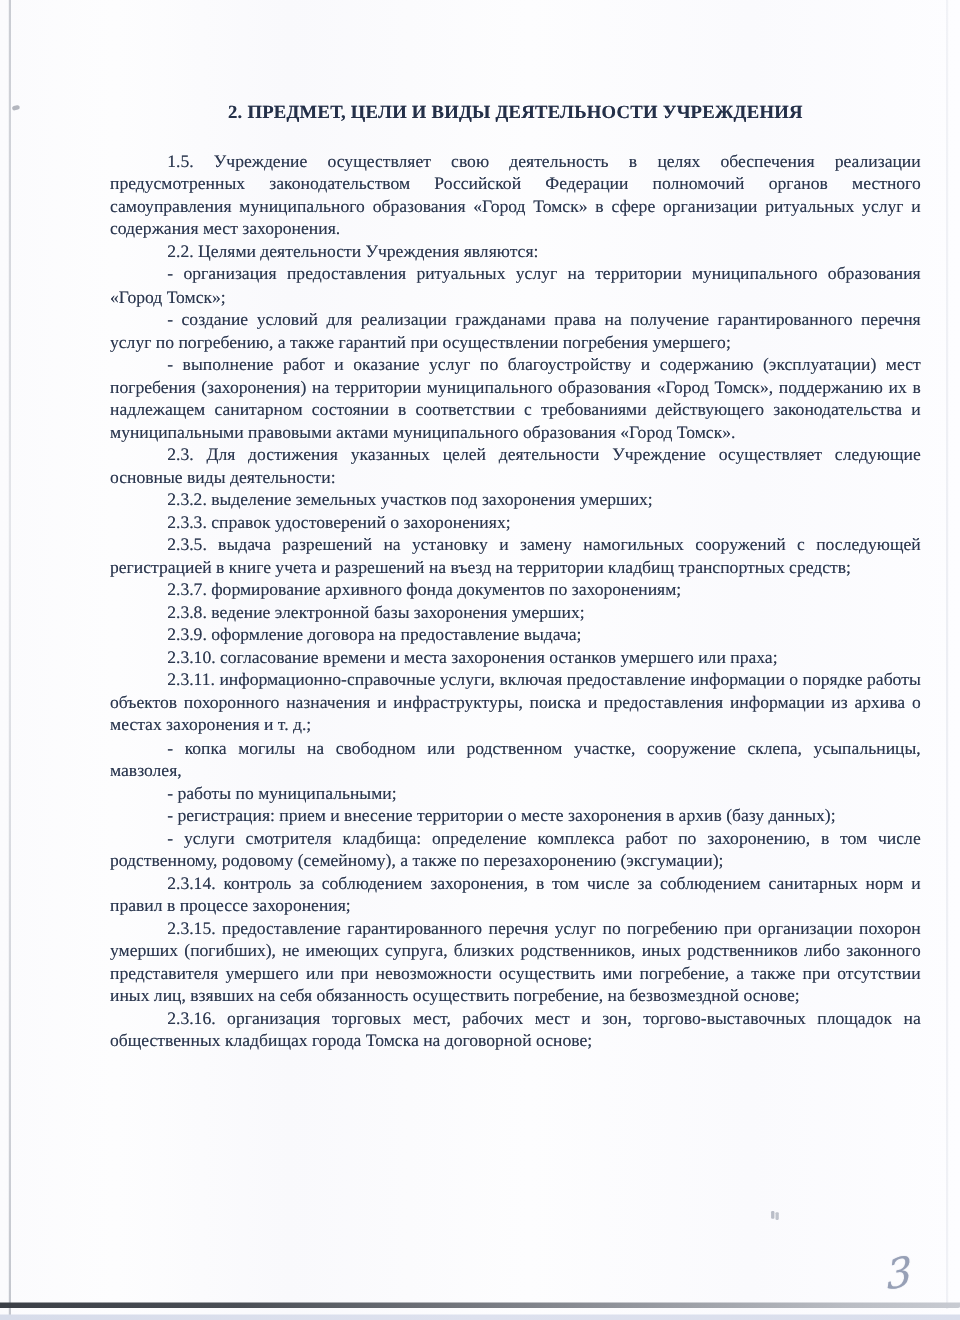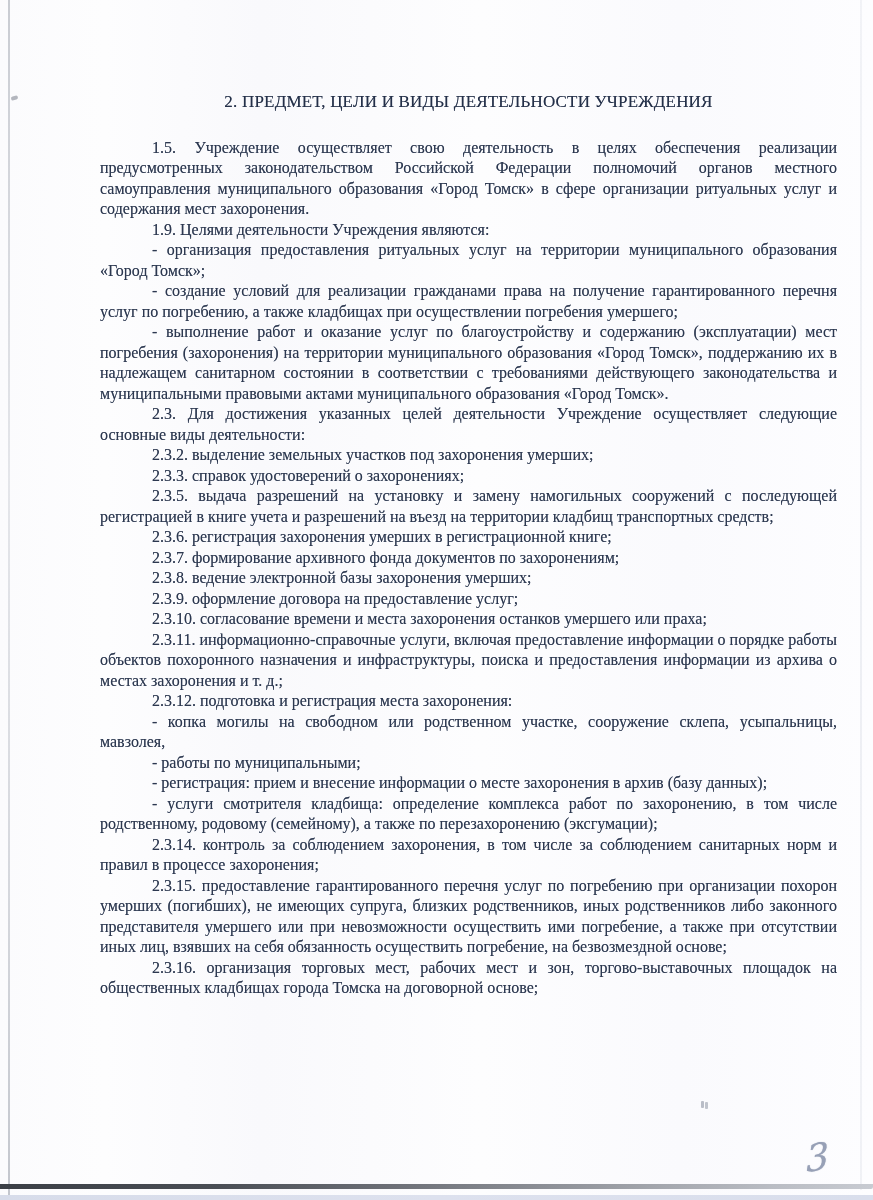--- a/index.html
+++ b/index.html
@@ -70,21 +70,21 @@
     position: absolute;
     left: 100px; top: 92px;
     width: 737px;
     color: #2c3850;
     font-size: 16px;
     line-height: 20.5px;
     text-shadow: 0 0 0.5px rgba(44,56,80,.55);
   }
   .doc-title {
     text-align: center;
-    font-weight: normal;
+    font-weight: bold;
     font-size: 17px;
     color: #243049;
     margin: 0 0 25px 0;
     letter-spacing: .2px;
   }
   .text-column p {
     margin: 0;
     text-align: justify;
     text-indent: 52px;
   }
@@ -106,38 +106,36 @@
 
   <div class="edge-line-left"></div>
   <div class="edge-line-right"></div>
   <div class="speck-a"></div>
   <div class="speck-b"></div>
 
   <div class="text-column">
     <h1 class="doc-title">2. ПРЕДМЕТ, ЦЕЛИ И ВИДЫ ДЕЯТЕЛЬНОСТИ УЧРЕЖДЕНИЯ</h1>
 
     <p>1.5. Учреждение осуществляет свою деятельность в целях обеспечения реализации предусмотренных законодательством Российской Федерации полномочий органов местного самоуправления муниципального  образования «Город Томск» в сфере организации ритуальных услуг и содержания мест захоронения.</p>
-    <p>1.9. Целями деятельности Учреждения являются:</p>
+    <p>2.2. Целями деятельности Учреждения являются:</p>
     <p>- организация предоставления ритуальных услуг на территории муниципального образования «Город Томск»;</p>
-    <p>- создание условий для реализации гражданами права на получение гарантированного перечня услуг по погребению, а также кладбищах при осуществлении погребения умершего;</p>
+    <p>- создание условий для реализации гражданами права на получение гарантированного перечня услуг по погребению, а также гарантий при осуществлении погребения умершего;</p>
     <p>- выполнение работ и оказание услуг по благоустройству и содержанию (эксплуатации) мест погребения (захоронения) на территории муниципального образования «Город Томск», поддержанию их в надлежащем санитарном состоянии в соответствии с требованиями действующего законодательства и муниципальными правовыми актами муниципального образования «Город Томск».</p>
     <p>2.3. Для достижения указанных целей деятельности Учреждение осуществляет следующие основные виды деятельности:</p>
     <p>2.3.2. выделение земельных участков под захоронения умерших;</p>
     <p>2.3.3. справок удостоверений о захоронениях;</p>
     <p>2.3.5. выдача разрешений на установку и замену намогильных сооружений с последующей регистрацией в книге учета и разрешений на въезд на территории кладбищ транспортных средств;</p>
-    <p>2.3.6. регистрация захоронения умерших в регистрационной книге;</p>
     <p>2.3.7. формирование архивного фонда документов по захоронениям;</p>
     <p>2.3.8. ведение электронной базы захоронения умерших;</p>
-    <p>2.3.9. оформление договора на предоставление услуг;</p>
+    <p>2.3.9. оформление договора на предоставление выдача;</p>
     <p>2.3.10. согласование времени и места захоронения останков умершего или праха;</p>
     <p>2.3.11. информационно-справочные услуги, включая предоставление информации о порядке работы объектов похоронного назначения и инфраструктуры, поиска и предоставления информации из архива о местах захоронения и т. д.;</p>
-    <p>2.3.12. подготовка и регистрация места захоронения:</p>
     <p>- копка могилы на свободном или родственном участке, сооружение склепа, усыпальницы, мавзолея,</p>
     <p>- работы по муниципальными;</p>
-    <p>- регистрация: прием и внесение информации о месте захоронения в архив (базу данных);</p>
+    <p>- регистрация: прием и внесение территории о месте захоронения в архив (базу данных);</p>
     <p>- услуги смотрителя кладбища: определение комплекса работ по захоронению, в том числе родственному, родовому (семейному), а также по перезахоронению (эксгумации);</p>
     <p>2.3.14. контроль за соблюдением захоронения, в том числе за соблюдением санитарных норм и правил в процессе захоронения;</p>
     <p>2.3.15. предоставление гарантированного перечня услуг по погребению при организации похорон умерших (погибших), не имеющих супруга, близких родственников, иных родственников либо законного представителя умершего или при невозможности осуществить ими погребение, а также при отсутствии иных лиц, взявших на себя обязанность осуществить погребение, на безвозмездной основе;</p>
     <p>2.3.16. организация  торговых мест, рабочих мест и зон, торгово-выставочных площадок на общественных кладбищах города Томска на договорной основе;</p>
   </div>
 
   <div class="handwritten-number">3</div>
 
   <div class="bottom-edge"></div>
   <div class="scanner-strip"></div>

